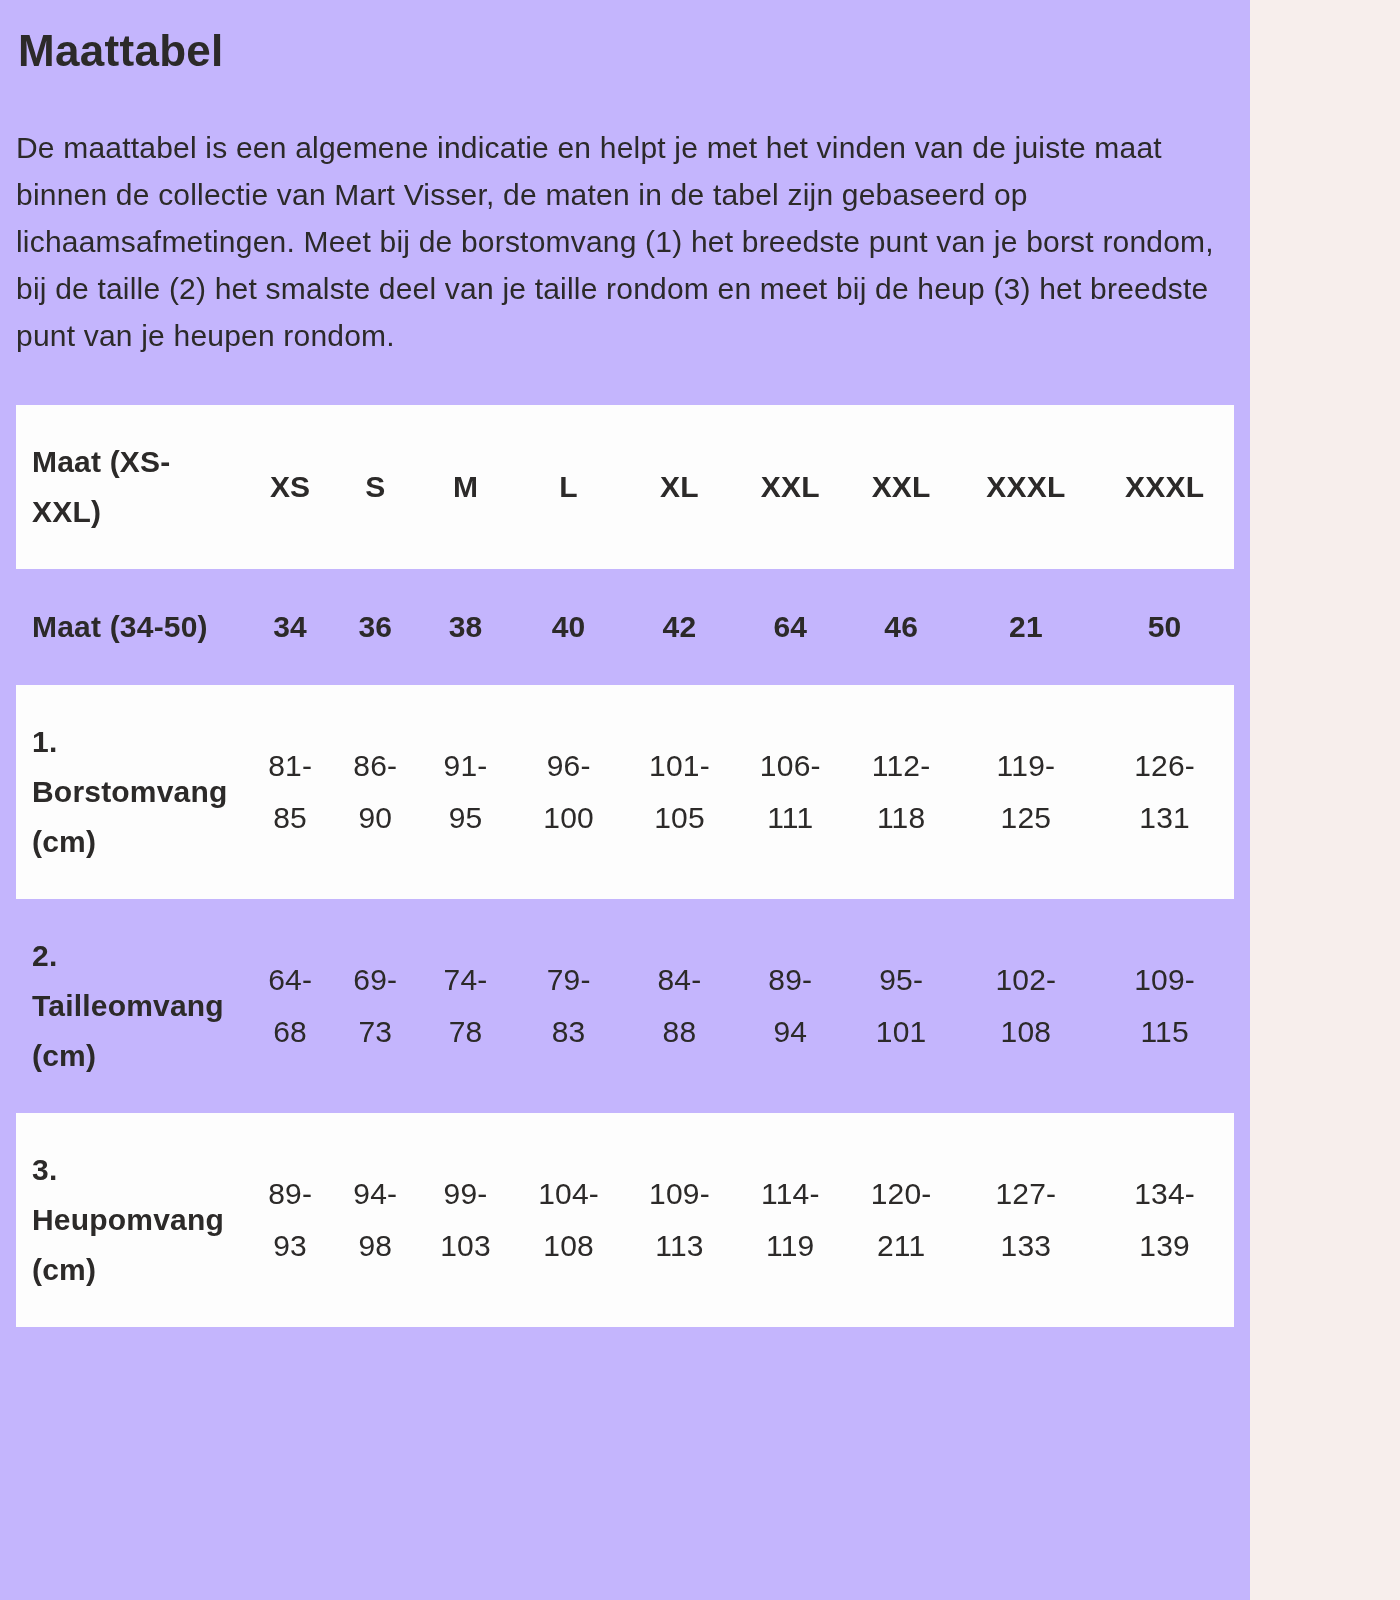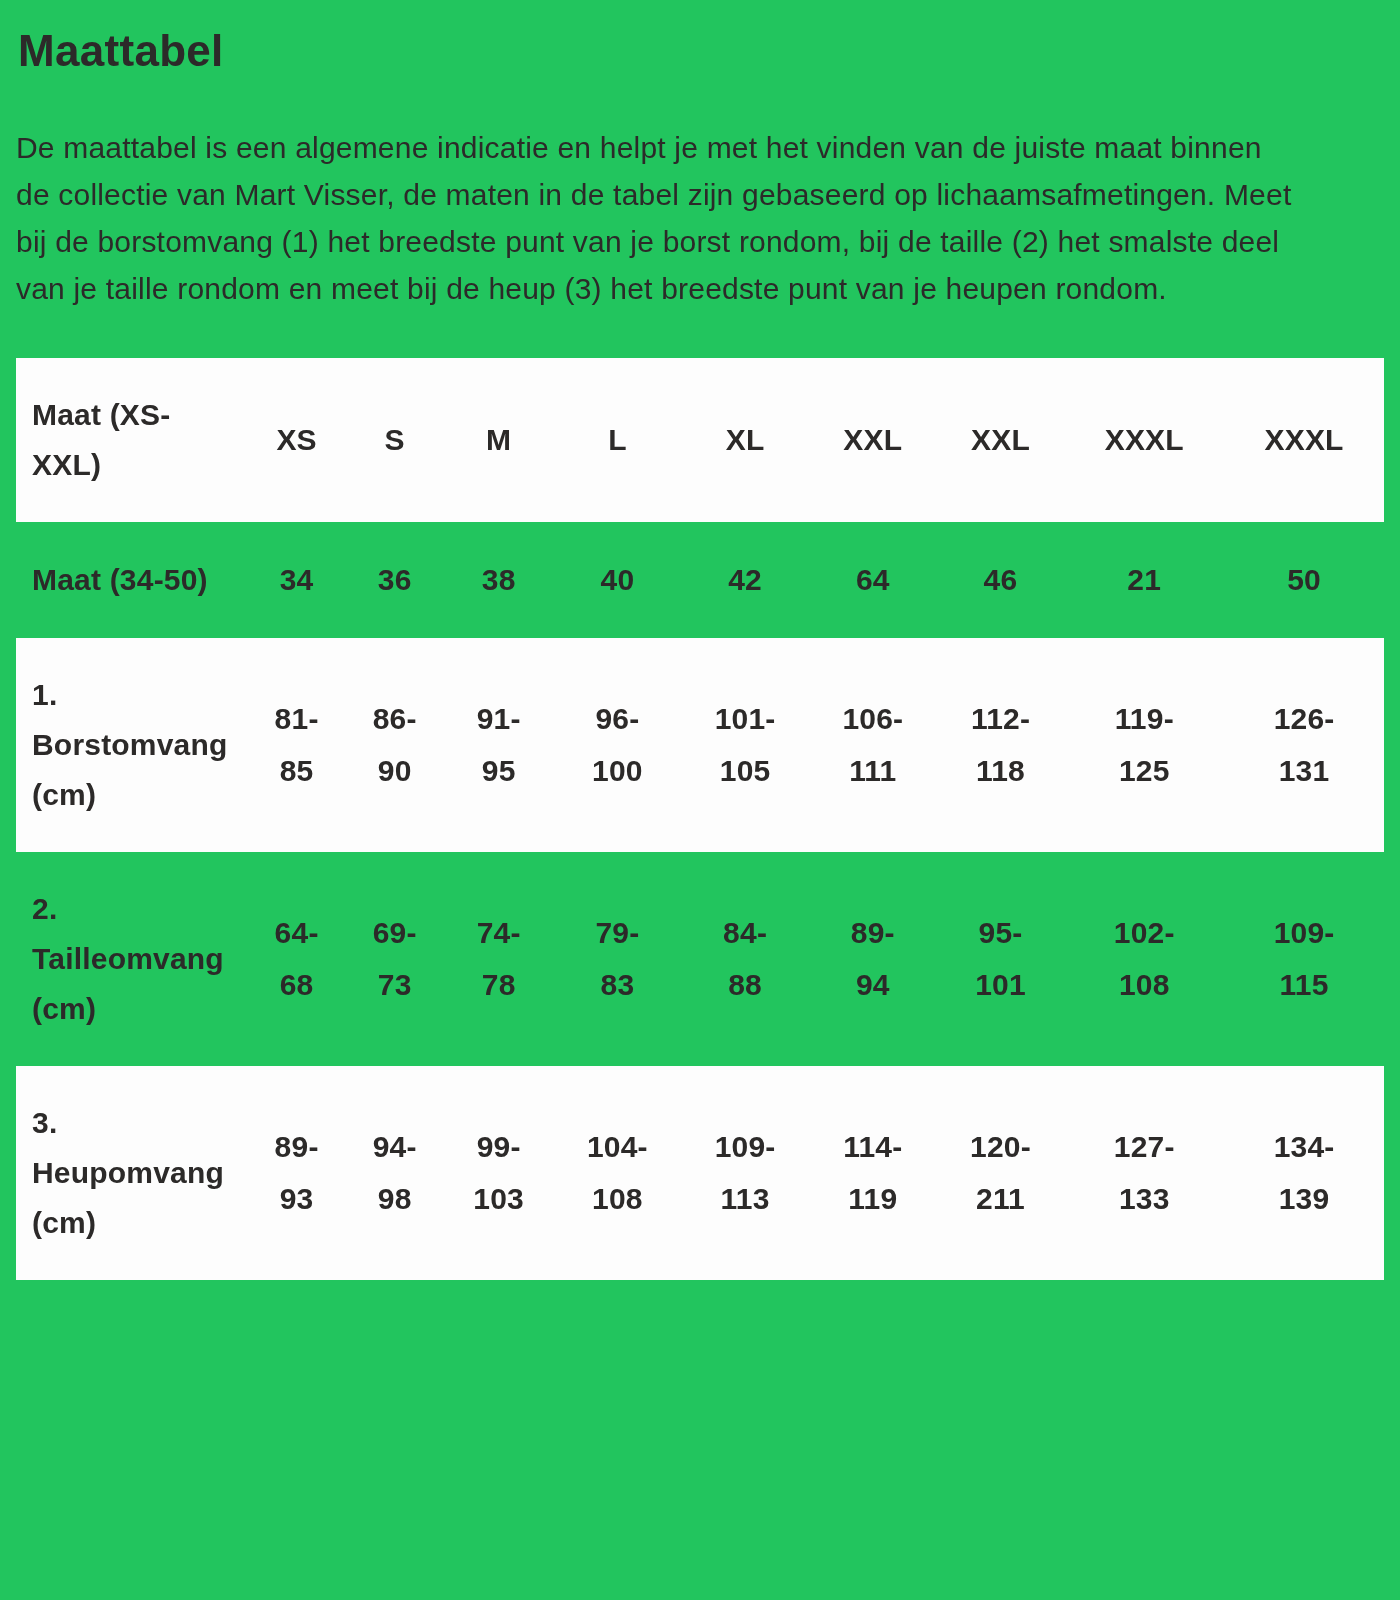--- a/index.html
+++ b/index.html
@@ -6,24 +6,24 @@
   html, body {
     margin: 0;
     padding: 0;
   }
   body {
     background: #f7eeec;
     color: #2c2a29;
     font-family: "Liberation Sans", sans-serif;
   }
   .page {
-    width: 1400px;
+    width: 1250px;
     min-height: 1600px;
     padding: 26px 16px 16px 16px;
-    background: #22c55e;
+    background: #c4b5fd;
   }
   h1.title {
     font-size: 44px;
     font-weight: 700;
     line-height: 50px;
     margin: 0 0 48px 2px;
     letter-spacing: 0.3px;
   }
   p.para {
     font-size: 30px;
@@ -47,21 +47,21 @@
     vertical-align: middle;
     font-weight: 700;
     font-size: 30px;
     line-height: 50px;
     padding: 32px 20px 32px 16px;
     letter-spacing: 0.2px;
   }
   td.val {
     text-align: center;
     vertical-align: middle;
-    font-weight: 700;
+    font-weight: 400;
     font-size: 30px;
     line-height: 52px;
     padding: 32px 6px;
     white-space: pre-line;
     letter-spacing: 0.2px;
   }
   tr.hdr th.label,
   tr.hdr td.val {
     font-weight: 700;
   }

